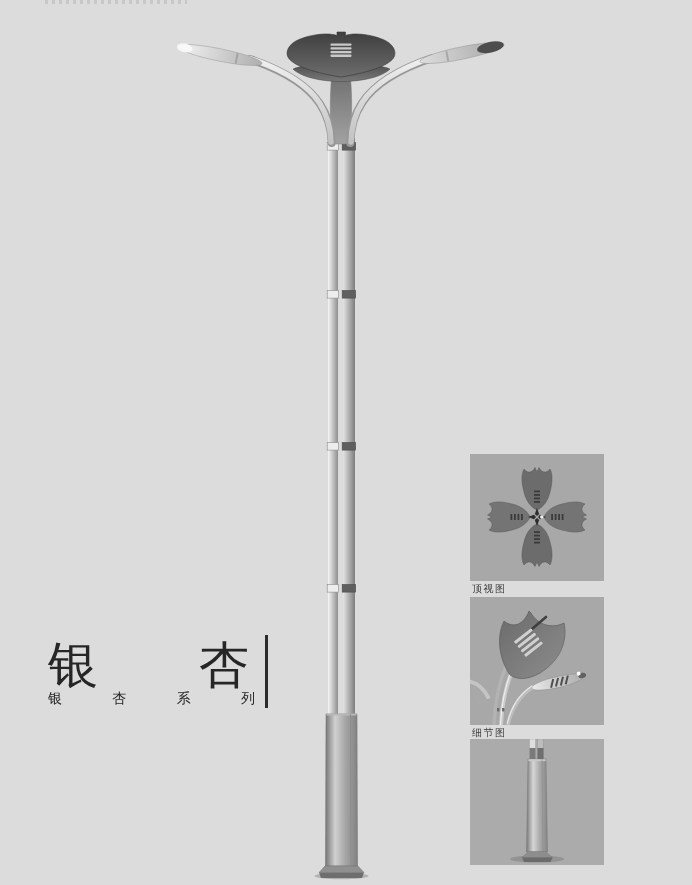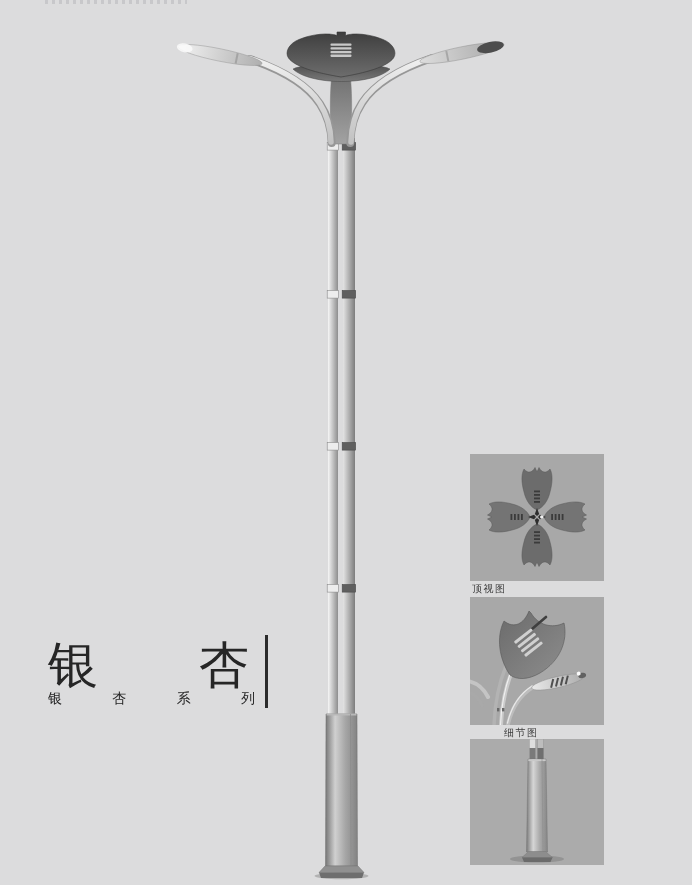--- a/index.html
+++ b/index.html
@@ -32,21 +32,21 @@
   .panel{width:134px;left:470px;overflow:hidden;}
   .panel svg{display:block;}
   #panel-top{top:454px;height:127px;background:#a8a8a8;}
   #panel-detail{top:597px;height:128px;background:#a8a8a8;}
   #panel-base{top:739px;height:126px;background:#ababab;}
   .caption{
     left:472px;width:134px;height:15px;
     font-size:10px;line-height:13px;letter-spacing:1.5px;color:#3c3c3c;
   }
   #caption-top{top:582px;}
-  #caption-detail{top:726px;margin-left:32px;}
+  #caption-detail{top:726px;}
   #caption-base{top:867px;}
 </style>
 </head>
 <body>
 
 <div class="abs top-fragment"></div>
 
 <svg class="abs lamp" viewBox="0 0 692 885">
   <defs>
     <linearGradient id="gCrown" x1="0" y1="0" x2="0" y2="1">

